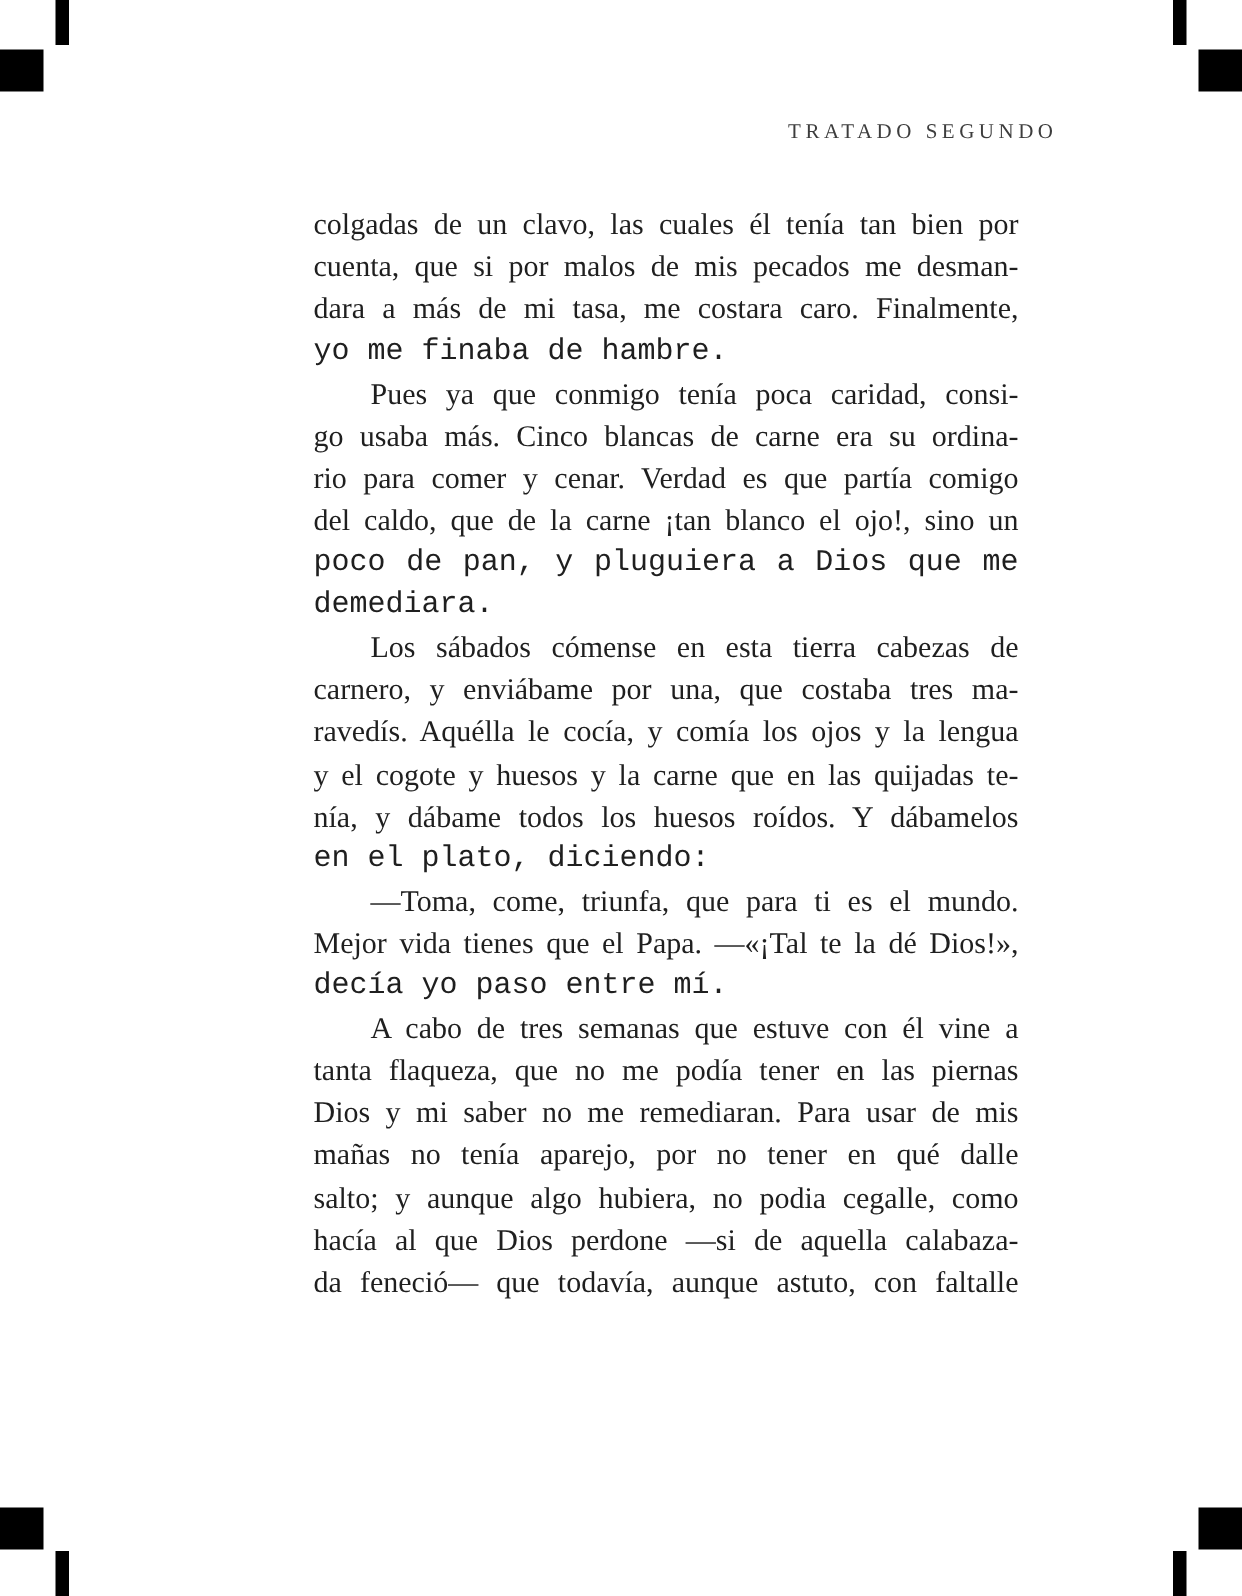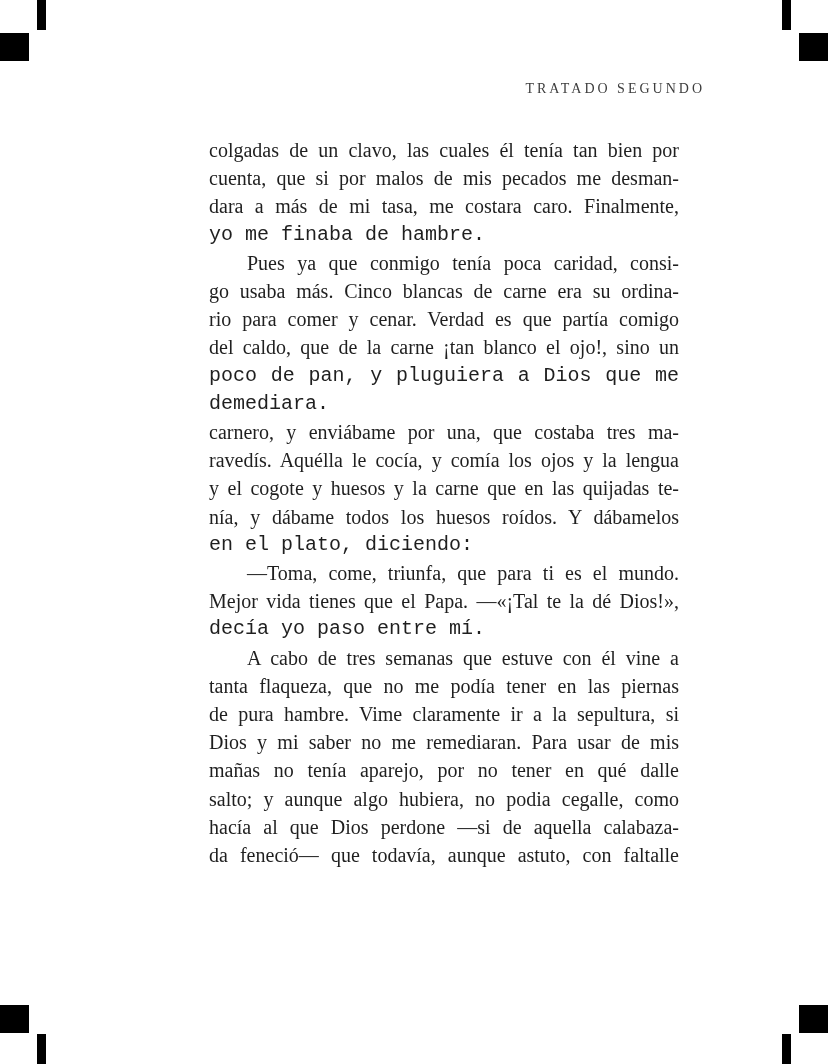--- a/index.html
+++ b/index.html
@@ -91,35 +91,35 @@
         <div class="line last">yo me finaba de hambre.</div>
       </div>
       <div class="paragraph">
         <div class="line indent">Pues ya que conmigo tenía poca caridad, consi-</div>
         <div class="line">go usaba más. Cinco blancas de carne era su ordina-</div>
         <div class="line">rio para comer y cenar. Verdad es que partía comigo</div>
         <div class="line">del caldo, que de la carne ¡tan blanco el ojo!, sino un</div>
         <div class="line last">poco de pan, y pluguiera a Dios que me demediara.</div>
       </div>
       <div class="paragraph">
+        <div class="line indent">Los sábados cómense en esta tierra cabezas de</div>
         <div class="line">carnero, y enviábame por una, que costaba tres ma-</div>
         <div class="line">ravedís. Aquélla le cocía, y comía los ojos y la lengua</div>
         <div class="line">y el cogote y huesos y la carne que en las quijadas te-</div>
         <div class="line">nía, y dábame todos los huesos roídos. Y dábamelos</div>
         <div class="line last">en el plato, diciendo:</div>
       </div>
       <div class="paragraph">
         <div class="line indent">—Toma, come, triunfa, que para ti es el mundo.</div>
         <div class="line">Mejor vida tienes que el Papa. —«¡Tal te la dé Dios!»,</div>
         <div class="line last">decía yo paso entre mí.</div>
       </div>
       <div class="paragraph">
         <div class="line indent">A cabo de tres semanas que estuve con él vine a</div>
         <div class="line">tanta flaqueza, que no me podía tener en las piernas</div>
-        <div class="line">de pura hambre. Vime claramente ir a la sepultura, si</div>
         <div class="line">Dios y mi saber no me remediaran. Para usar de mis</div>
         <div class="line">mañas no tenía aparejo, por no tener en qué dalle</div>
         <div class="line">salto; y aunque algo hubiera, no podia cegalle, como</div>
         <div class="line">hacía al que Dios perdone —si de aquella calabaza-</div>
         <div class="line">da feneció— que todavía, aunque astuto, con faltalle</div>
       </div>
     </div>
 
 
 </div>

